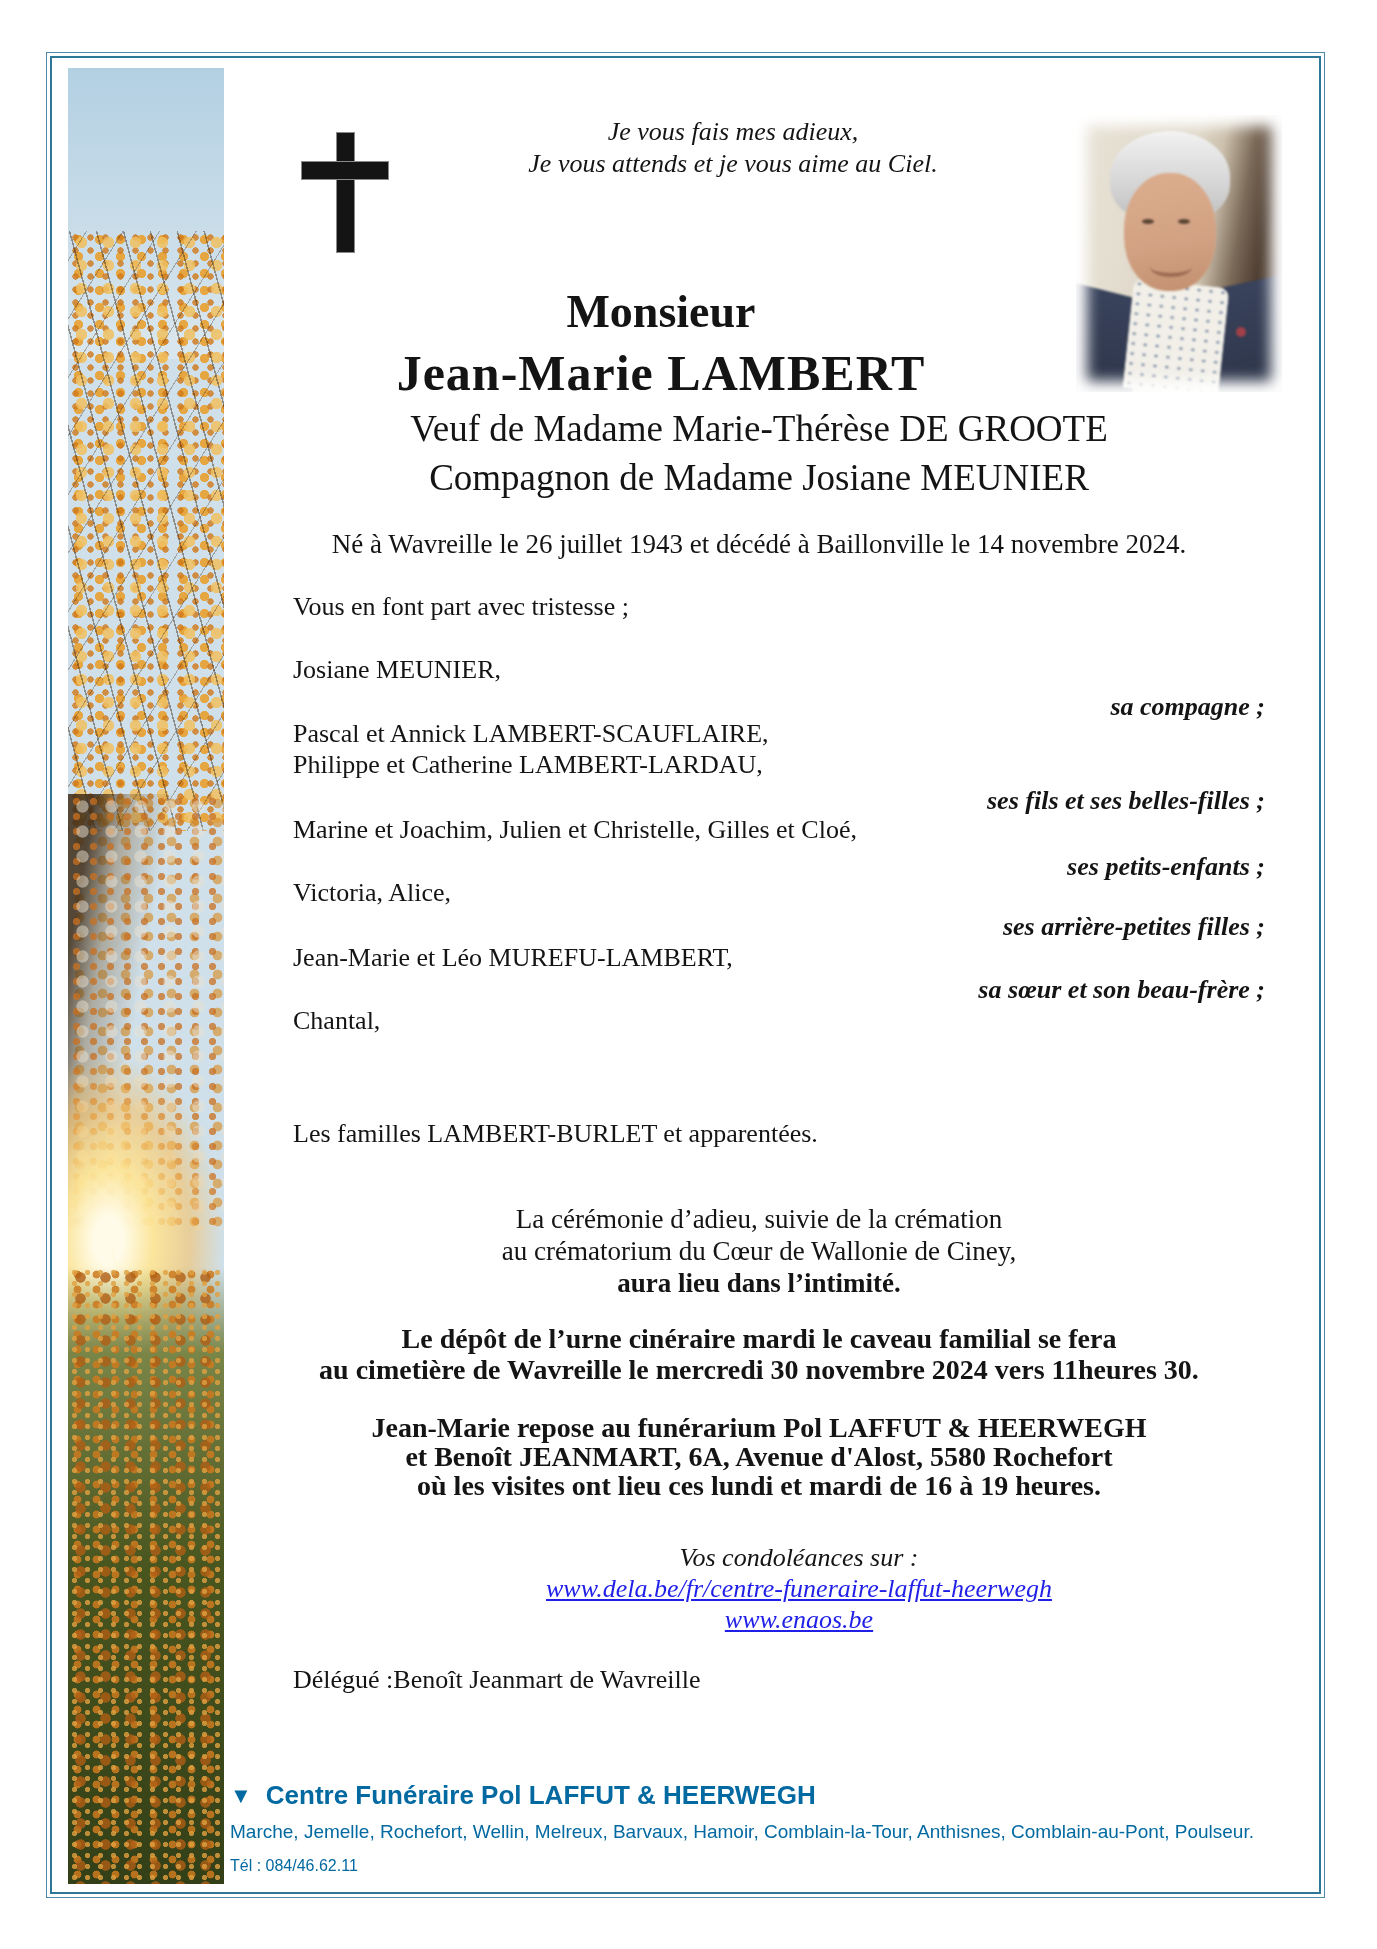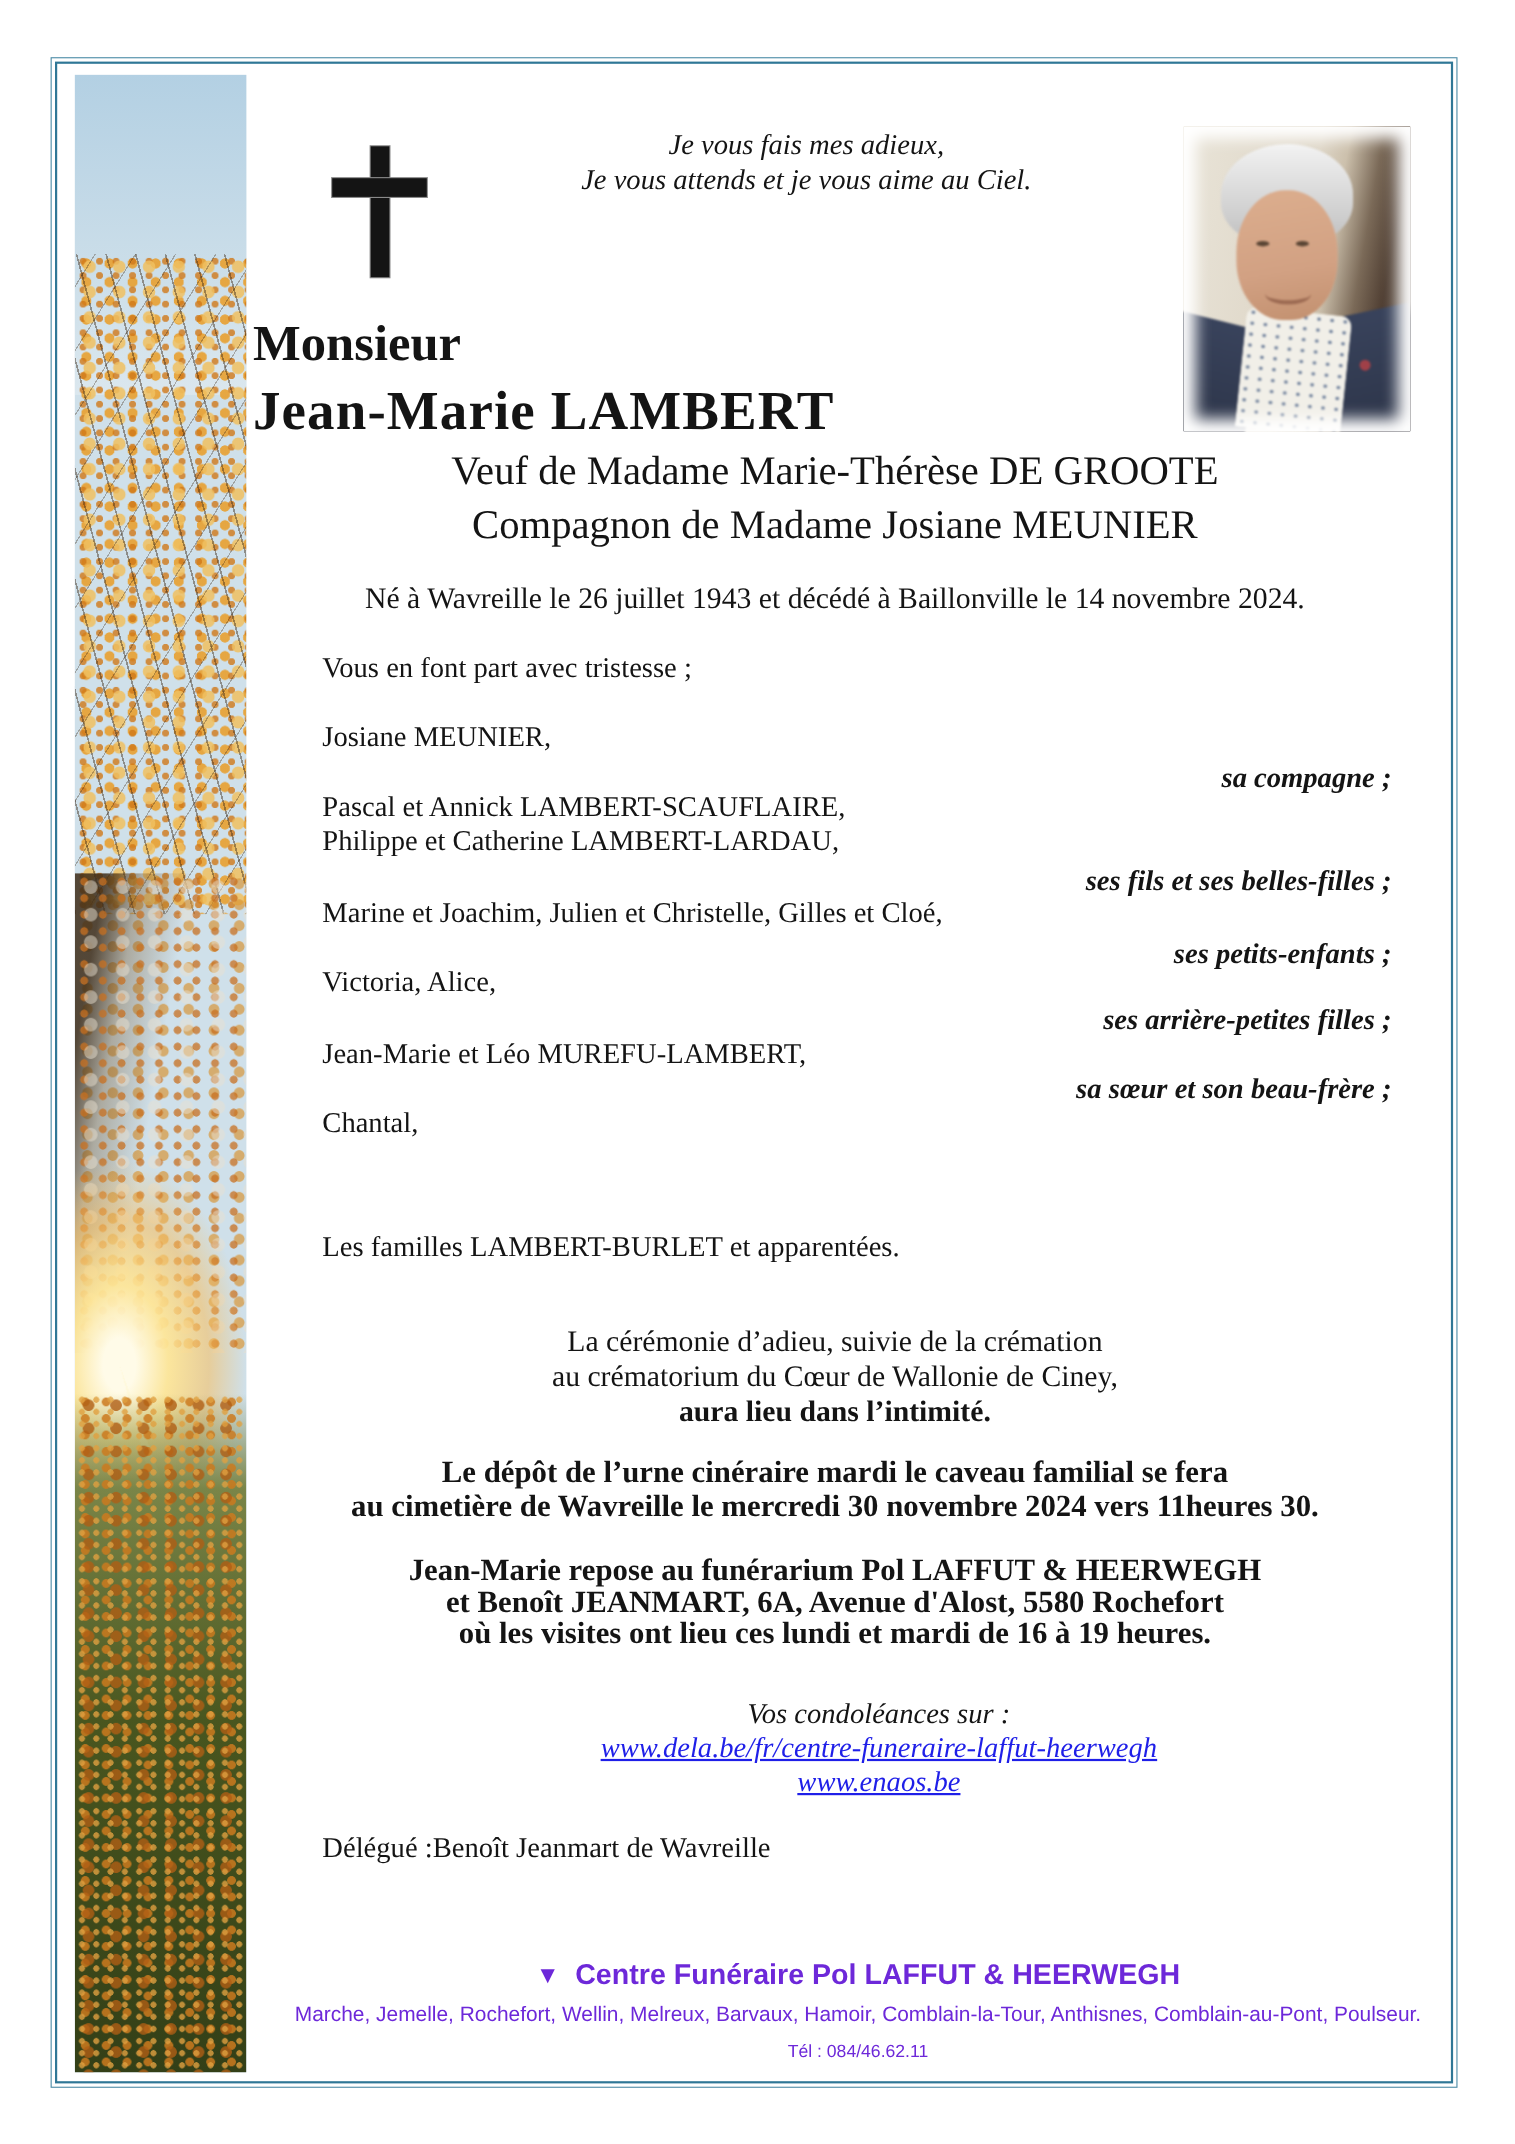--- a/index.html
+++ b/index.html
@@ -65,29 +65,29 @@
   .p-jacketR{position:absolute;left:128px;top:168px;width:90px;height:118px;transform:rotate(-12deg);
              background:linear-gradient(#39435c,#2c3448);}
   .p-pin{position:absolute;left:160px;top:212px;width:10px;height:10px;border-radius:50%;background:#a04048;}
   .portrait::after{content:'';position:absolute;inset:0;box-shadow:inset 0 0 14px 11px #ffffff;}
   
   .ln{position:absolute;white-space:nowrap;color:#141414;}
   .serif{font-family:"Liberation Serif",serif;}
   .sans{font-family:"Liberation Sans",sans-serif;}
   .it{font-style:italic;} .b{font-weight:bold;}
   .epi{left:390px;width:686px;text-align:center;font-size:26px;line-height:32px;}
-  .bigcol{left:230px;width:862px;text-align:left;}
+  .bigcol{left:230px;width:862px;text-align:center;}
   .maincol{left:253px;width:1012px;}
   .ctr{text-align:center;} .rgt{text-align:right;}
   .body26{font-size:26px;line-height:32px;margin-left:40px;}
   .rel{font-size:26px;line-height:32px;font-weight:bold;font-style:italic;}
   .cer{font-size:27px;line-height:34px;}
   .cer-b{font-size:28px;line-height:34px;font-weight:bold;}
   a.doclink{color:#1f1fe8;text-decoration:underline;font-style:italic;}
-  .footcol{left:230px;width:1100px;text-align:center;color:#6d28d9;}
+  .footcol{left:230px;width:1100px;text-align:left;color:#0369a1;}
   .tri{display:inline-block;margin-right:14px;transform:translateY(-1px);font-size:22px;}
 </style>
 </head>
 <body>
 
 <div class="page">
 
   <div class="frame-outer">
     <div class="frame-inner"></div>
   </div>

